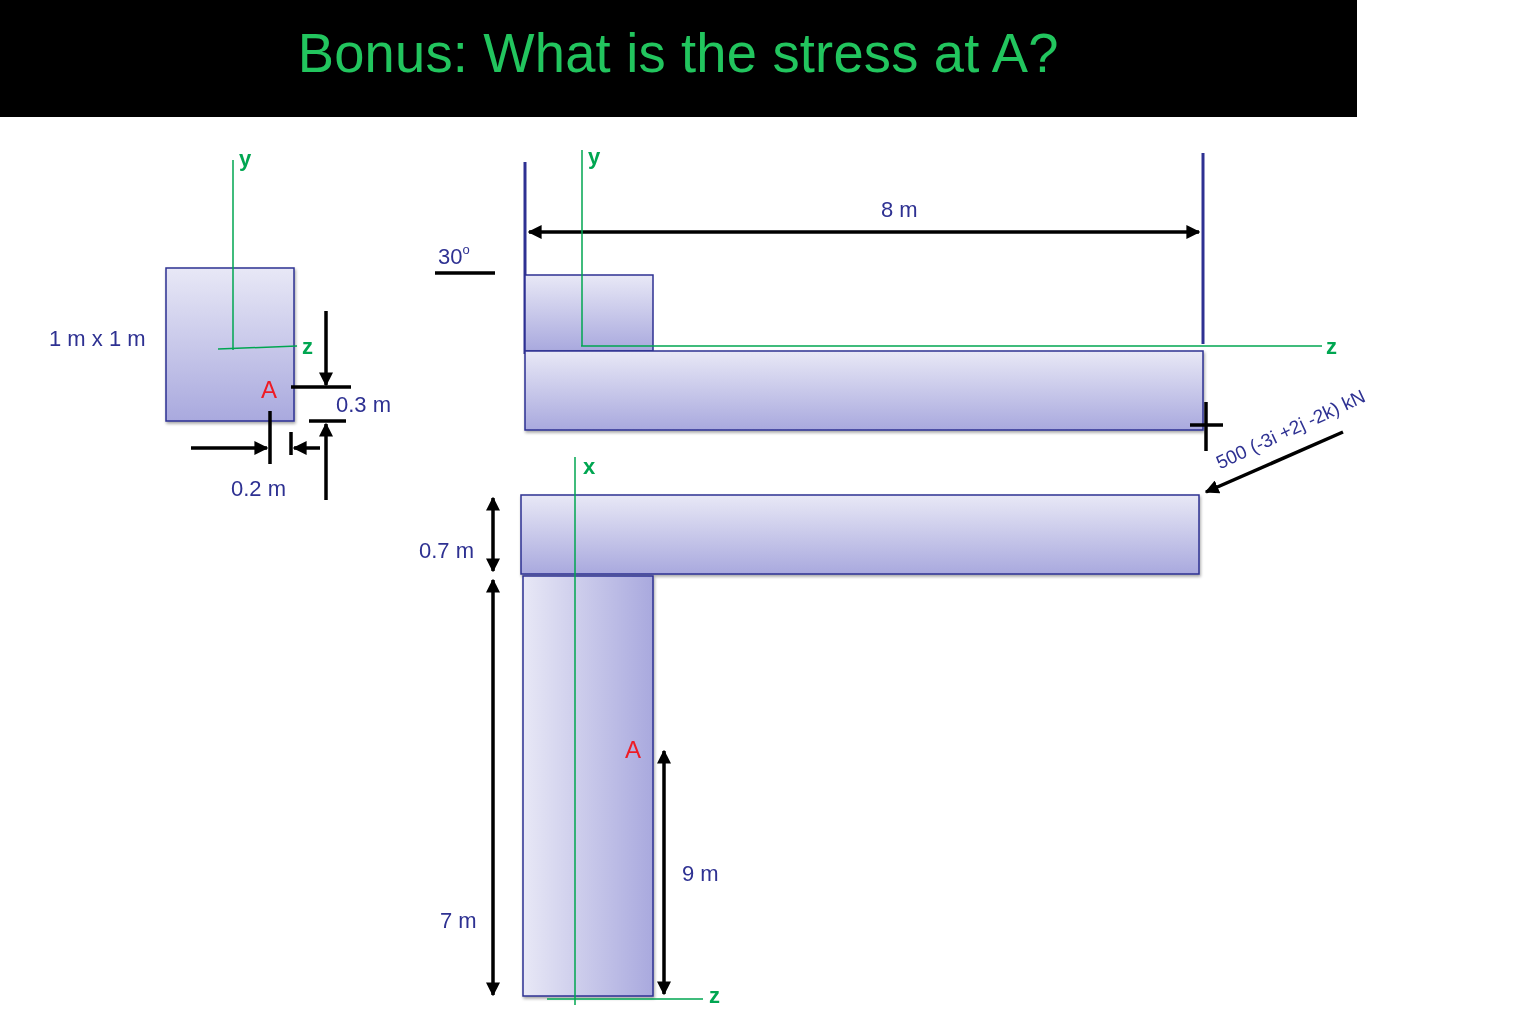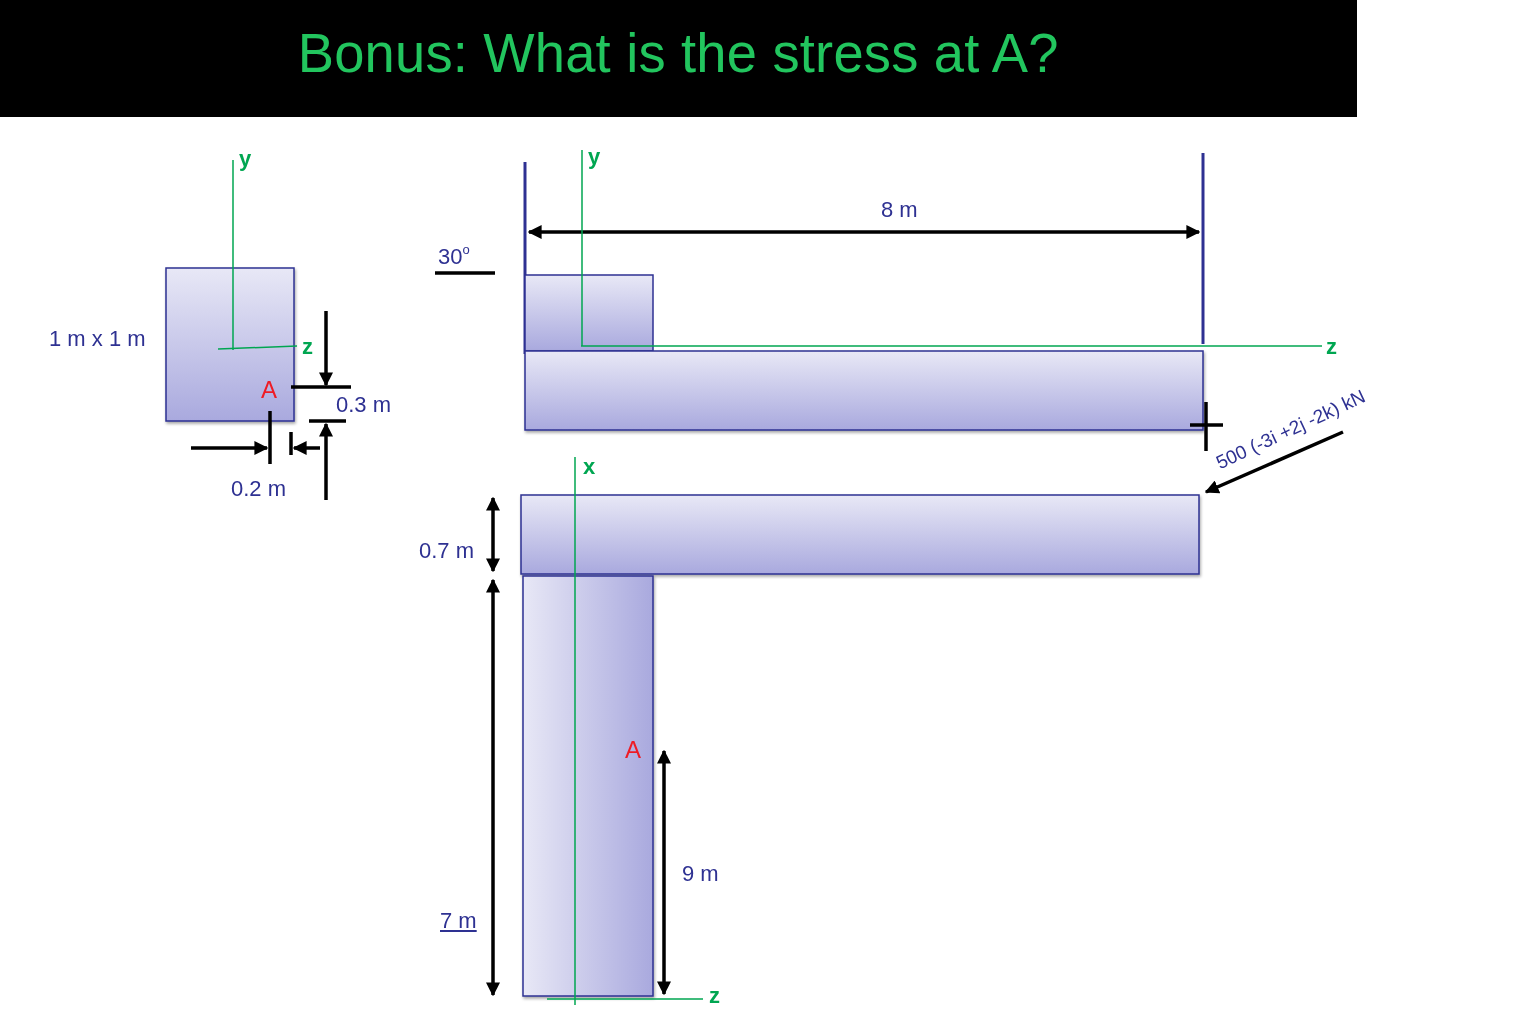--- a/index.html
+++ b/index.html
@@ -113,14 +113,14 @@
 <div class="lbl lbl-green" style="left:588px; top:144px;">y</div>
 <div class="lbl lbl-blue" style="left:881px; top:197px;">8 m</div>
 <div class="lbl lbl-blue" style="left:438px; top:244px;"><span>30</span><span class="sup">o</span></div>
 <div class="lbl lbl-green" style="left:1326px; top:334px;">z</div>
 <div class="lbl lbl-blue" style="left:1222px; top:452px; font-size:19px; transform: rotate(-25deg); transform-origin: 0 100%;">500 (-3i +2j -2k) kN</div>
 
 <div class="lbl lbl-green" style="left:583px; top:454px;">x</div>
 <div class="lbl lbl-blue" style="left:419px; top:502px;margin-top:36px;">0.7 m</div>
 <div class="lbl lbl-red" style="left:625px; top:736px;">A</div>
 <div class="lbl lbl-blue" style="left:682px; top:861px;">9 m</div>
-<div class="lbl lbl-blue" style="left:440px; top:908px;text-decoration:underline;">7 m</div>
+<div class="lbl lbl-blue" style="left:440px; top:908px;">7 m</div>
 <div class="lbl lbl-green" style="left:709px; top:983px;">z</div>
 
 </body></html>

